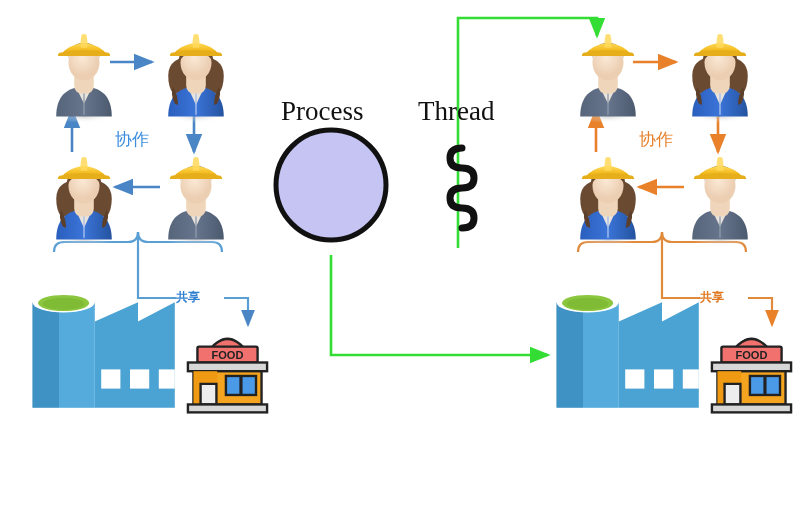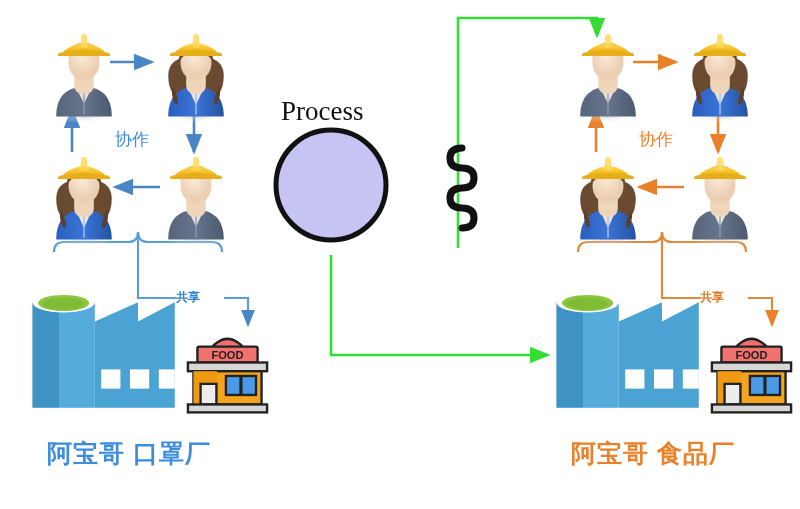--- a/index.html
+++ b/index.html
@@ -169,26 +169,25 @@
 
     <use href="#factorySym" x="18" y="275" width="160" height="140"></use>
     <use href="#factorySym" x="542" y="275" width="160" height="140"></use>
 
     <use href="#shopSym" x="180" y="328" width="95" height="88"></use>
     <use href="#shopSym" x="704" y="328" width="95" height="88"></use>
   </svg>
 
   <div class="abs center-label" style="left:281px;top:96px;">Process</div>
 
+  <div class="abs center-label" style="left:418px;top:96px;">Thread</div>
 
   <div class="abs coop coop-left" style="left:115px;top:128px;">协作</div>
 
   <div class="abs coop coop-right" style="left:639px;top:128px;">协作</div>
 
   <div class="abs share share-left" style="left:176px;top:289px;">共享</div>
 
   <div class="abs share share-right" style="left:700px;top:289px;">共享</div>
 
-  <div class="abs cap cap-left" style="left:47px;top:437px;">阿宝哥 口罩厂</div>
 
-  <div class="abs cap cap-right" style="left:571px;top:437px;">阿宝哥 食品厂</div>
 
 </div>
 
 </body></html>

